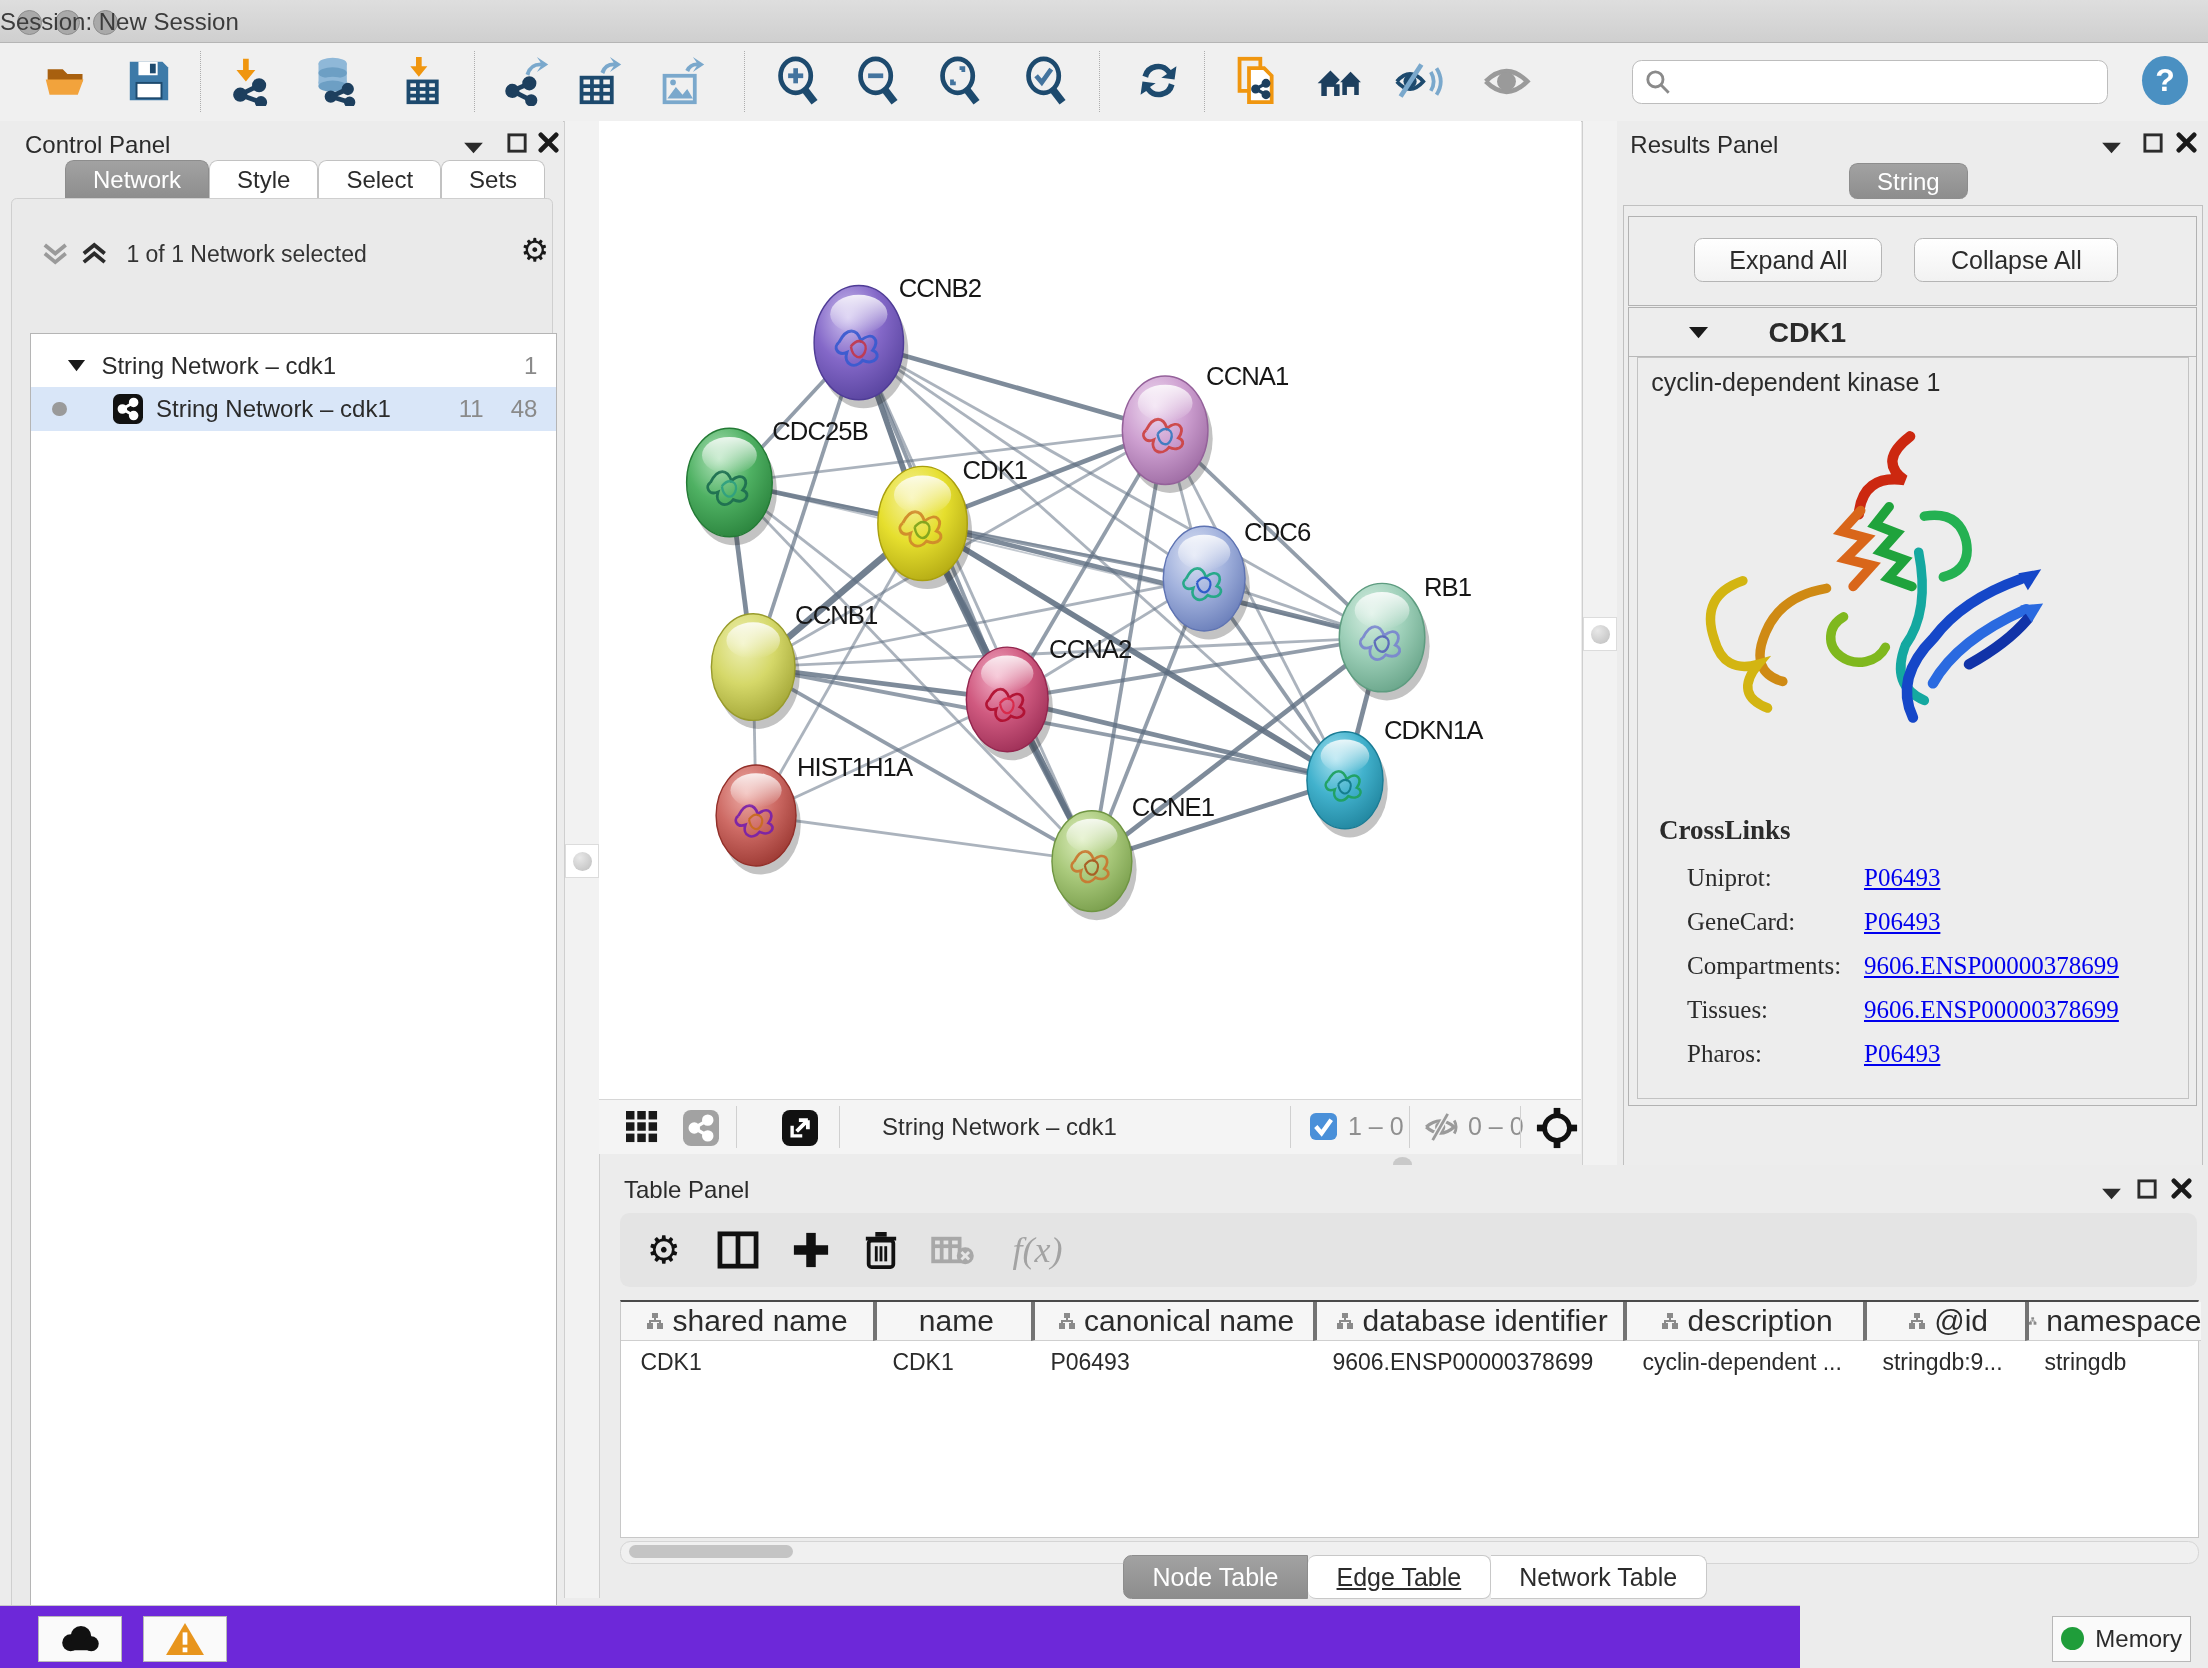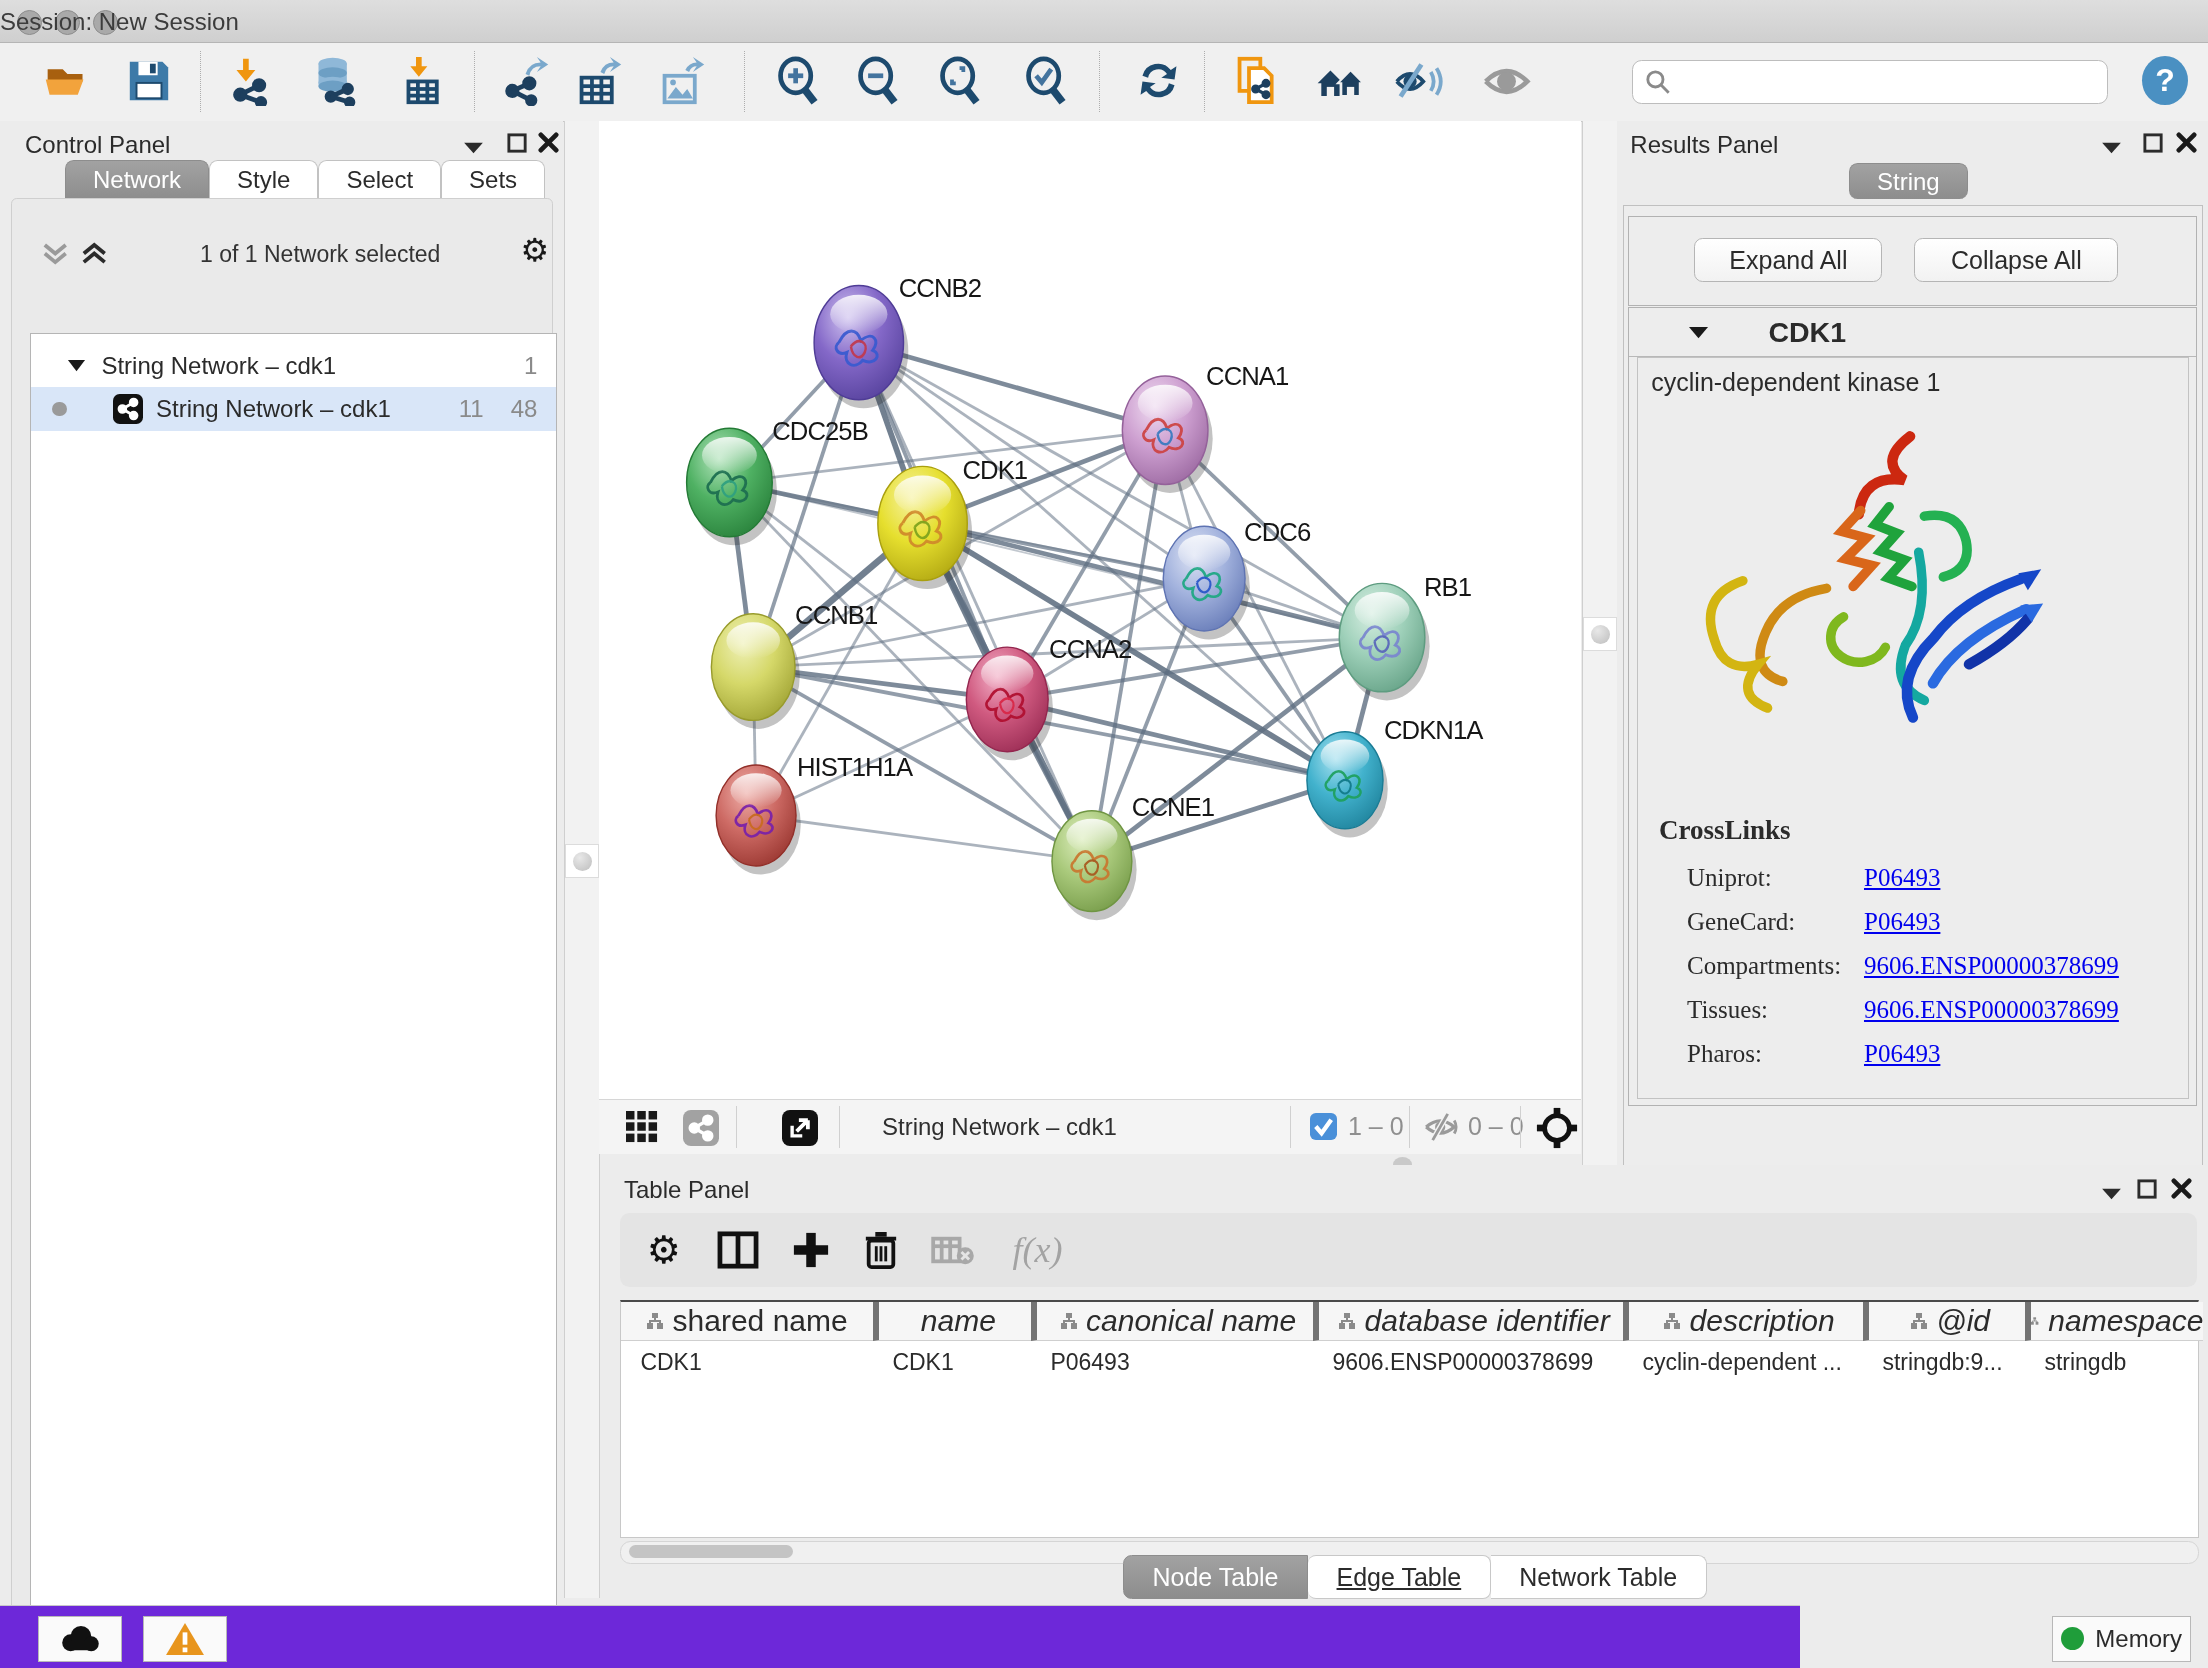--- a/index.html
+++ b/index.html
@@ -51,21 +51,21 @@
   .serif{font-family:"Liberation Serif",serif;}
   .xlink{color:#0000ee;text-decoration:underline;}
   
   .tpanel{left:609px;top:1165px;width:1600px;height:438px;background:#ececec;}
   .ttool{position:absolute;left:11.4px;top:48px;width:1577px;height:74px;background:#e4e4e4;border-radius:9.5px;}
   .ticon{position:absolute;top:10.5px;width:53px;height:53px;display:flex;align-items:center;justify-content:center;}
   .tbl{position:absolute;left:11.4px;top:135px;width:1577px;height:235px;background:#ffffff;
     border:1px solid #c8c8c8;border-top:2.9px solid #4a4a4a;}
   .thead{position:absolute;left:0;top:0;height:38px;background:#f6f6f6;border-bottom:1px solid #cfcfcf;
     display:flex;align-items:center;justify-content:center;gap:9.5px;font-size:30px;}
-  .thead:not(:first-child){border-left:6px solid #737373;font-style:italic;}
+  .thead:not(:first-child){border-left:4px solid #737373;}
   .tcell{position:absolute;top:39px;height:42px;display:flex;align-items:center;font-size:23px;padding-left:19px;box-sizing:border-box;}
   .hscroll{position:absolute;left:11.4px;top:376px;width:1577px;height:21px;background:#f0f0f0;border:1px solid #d5d5d5;border-radius:10.5px;}
   .hthumb{position:absolute;left:7.6px;top:2.9px;width:164px;height:13.3px;background:#c4c4c4;border-radius:6.7px;}
   .btabs{position:absolute;left:514px;top:390px;display:flex;}
   .btab{height:42px;border:1px solid #c8c8c8;background:#fff;font-size:25px;display:flex;align-items:center;
     justify-content:center;padding:0 28.5px;border-radius:8.6px 0 0 8.6px;}
   .btab.mid{border-radius:8px;border-left:none;text-decoration:underline;}
   .btab.last{border-radius:0 8.6px 8.6px 0;border-left:none;}
   .btab.sel{background:linear-gradient(#a2a2a2,#8d8d8d);color:#fff;border-color:#8d8d8d;}
   
@@ -305,21 +305,21 @@
             <polyline points="4,4 15,13 26,4"></polyline>
             <polyline points="4,13 15,22 26,13"></polyline>
           </g>
         </svg>
       <svg class="abs" style="left:68px;top:42px" width="28.5" height="27" viewBox="0 0 30 28">
         <g fill="none" stroke="#2b2b2b" stroke-width="4">
             <polyline points="4,13 15,4 26,13"></polyline>
             <polyline points="4,22 15,13 26,22"></polyline>
           </g>
         </svg>
-      <div class="abs" style="left:114px;top:42px;width:314px;text-align:right;font-size:23px;color:#333">1 of 1 Network selected</div>
+      <div class="abs" style="left:114px;top:42px;width:314px;text-align:left;font-size:23px;color:#333">1 of 1 Network selected</div>
       <div class="abs" style="left:508px;top:32px;font-family:'DejaVu Sans',sans-serif;font-size:32px;color:#1a1a1a">⚙</div>
 
       <div class="listbox">
         <div class="treerow" style="top:9.5px">
           <svg style="margin-left:36px" width="19" height="13.3" viewBox="0 0 20 14">
             <polygon points="1,1 19,1 10,13" fill="#1a1a1a"></polygon>
             </svg>
           <span style="margin-left:15px">String Network – cdk1</span>
           <span class="cnt" style="margin-left:auto;margin-right:19px">1</span>
         </div>

